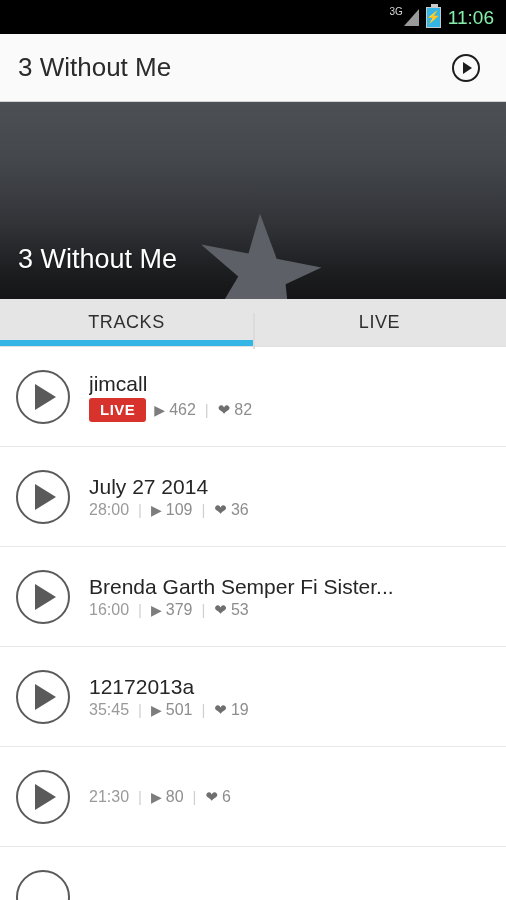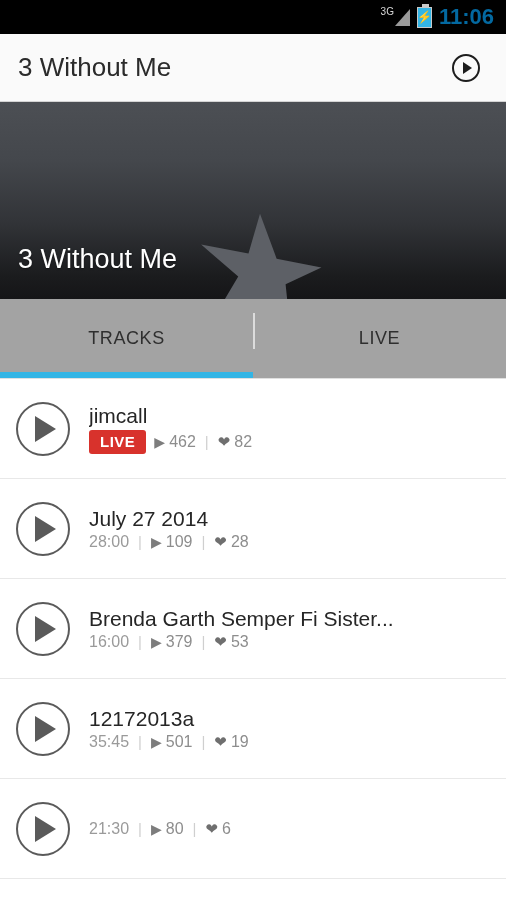--- a/index.html
+++ b/index.html
@@ -31,21 +31,21 @@
     position:relative; width:15px; height:21px;
     background:#33b5e5; border:1.5px solid #c9c9c9;
     display:flex; align-items:center; justify-content:center;
   }
   .sb-batt:before {
     content:""; position:absolute; top:-4px; left:4px;
     width:7px; height:3px; background:#c9c9c9;
   }
   .bolt { color:#ffffff; font-size:12px; line-height:1; }
   .sb-time {
-    color:#0369a1; font-size:22px; font-weight:700;
+    color:#86efac; font-size:19px; font-weight:400;
     letter-spacing:0px; line-height:1;
   }
 
   
   .actionbar {
     height:68px; background:#fafafa;
     border-bottom:1px solid #d4d4d4;
     display:flex; align-items:center;
     padding:0 18px; justify-content:space-between;
   }
@@ -74,21 +74,21 @@
     opacity:1;
   }
   .hero-title {
     position:absolute; left:18px; bottom:24px;
     color:#ffffff; font-size:27px; font-weight:400;
     text-shadow:0 1px 2px rgba(0,0,0,.4);
   }
 
   
   .tabs {
-    height:80px; background:#a3a3a3;
+    height:48px; background:#e5e5e5;
     display:flex; position:relative;
     border-bottom:1px solid #e0e0e0;
   }
   .tab {
     flex:1; display:flex; align-items:center; justify-content:center;
     font-size:18px; color:#2f2f2f; letter-spacing:.6px;
     position:relative;
   }
   .tab-divider {
     position:absolute; left:50%; top:14px;
@@ -213,21 +213,21 @@
       <div class="row-meta">
         <span class="meta-dur">28:00</span>
         <span class="meta-sep">|</span>
         <span class="meta-item">
           <span class="g">▶</span>
           <span>109</span>
         </span>
         <span class="meta-sep">|</span>
         <span class="meta-item">
           <span class="hg">❤</span>
-          <span>28</span>
+          <span>36</span>
         </span>
       </div>
     </div>
   </div>
 
   <div class="row">
     <div class="row-play">
       <span class="tri"></span>
     </div>
     <div class="row-body">

